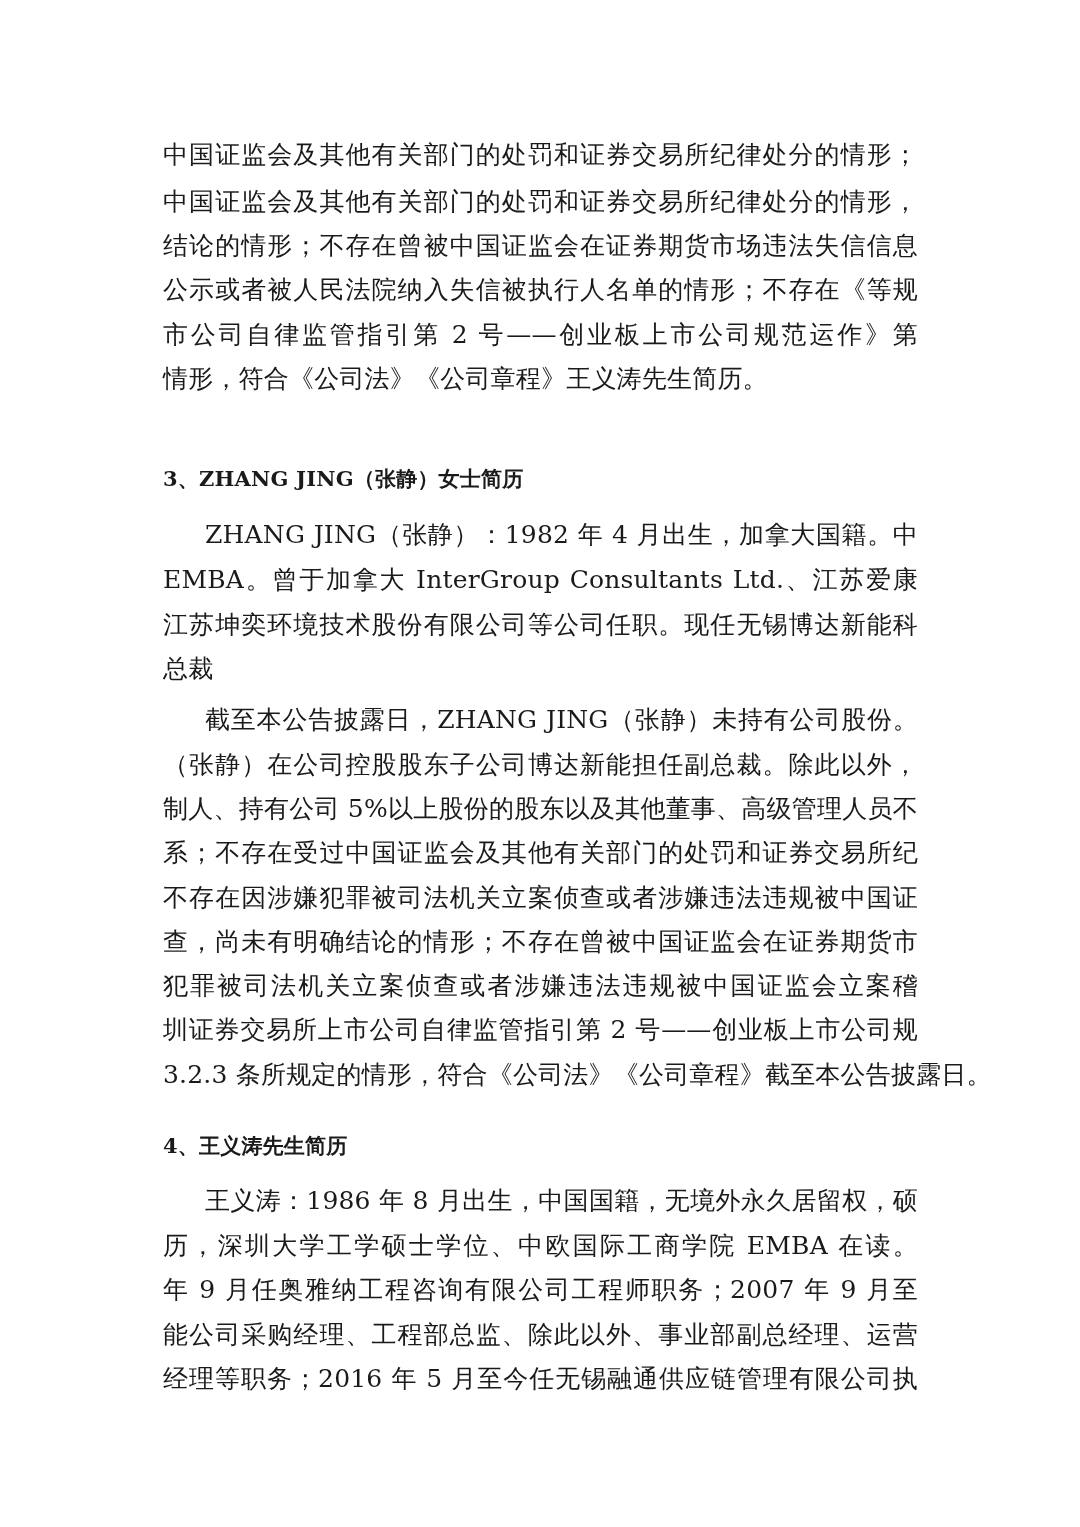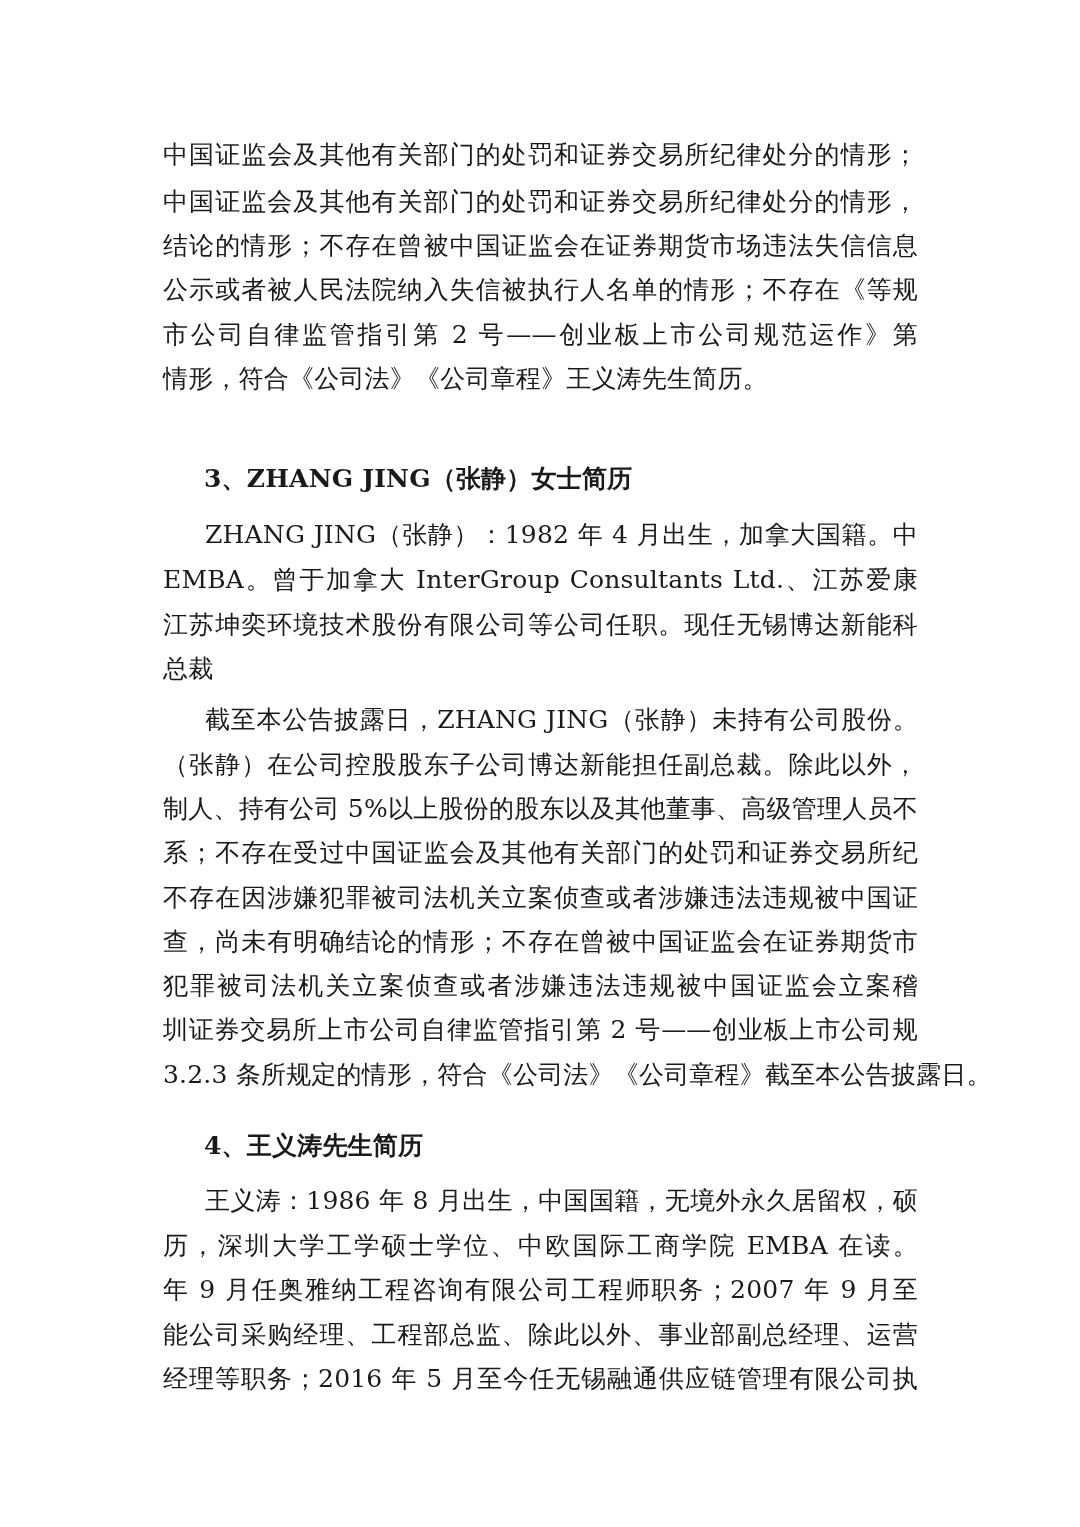--- a/index.html
+++ b/index.html
@@ -9,21 +9,21 @@
       background: #ffffff; color: #1a1a1a;
       font-family: "DejaVu Serif", "Liberation Serif", serif;
     }
     .line {
       position: absolute; left: 163px; width: 755px;
       font-size: 25px; line-height: 30px; white-space: nowrap;
       letter-spacing: 0.2px;
     }
     .line.just { text-align-last: justify; text-align: justify; white-space: normal; height: 30px; overflow: hidden; }
     .indent { left: 205px; width: 713px; }
-    .heading { font-weight: bold; font-size: 25px; margin-left: 41px; }
+    .heading { font-weight: bold; font-size: 21px; }
   </style>
 </head>
 <body>
 
 <div class="page">
 
   <div>
     <div class="line just" style="top:140px">中国证监会及其他有关部门的处罚和证券交易所纪律处分的情形；不存在因涉嫌</div>
     <div class="line just" style="top:187px">中国证监会及其他有关部门的处罚和证券交易所纪律处分的情形，尚未有明确</div>
     <div class="line just" style="top:231px">结论的情形；不存在曾被中国证监会在证券期货市场违法失信信息公开查询平台</div>

